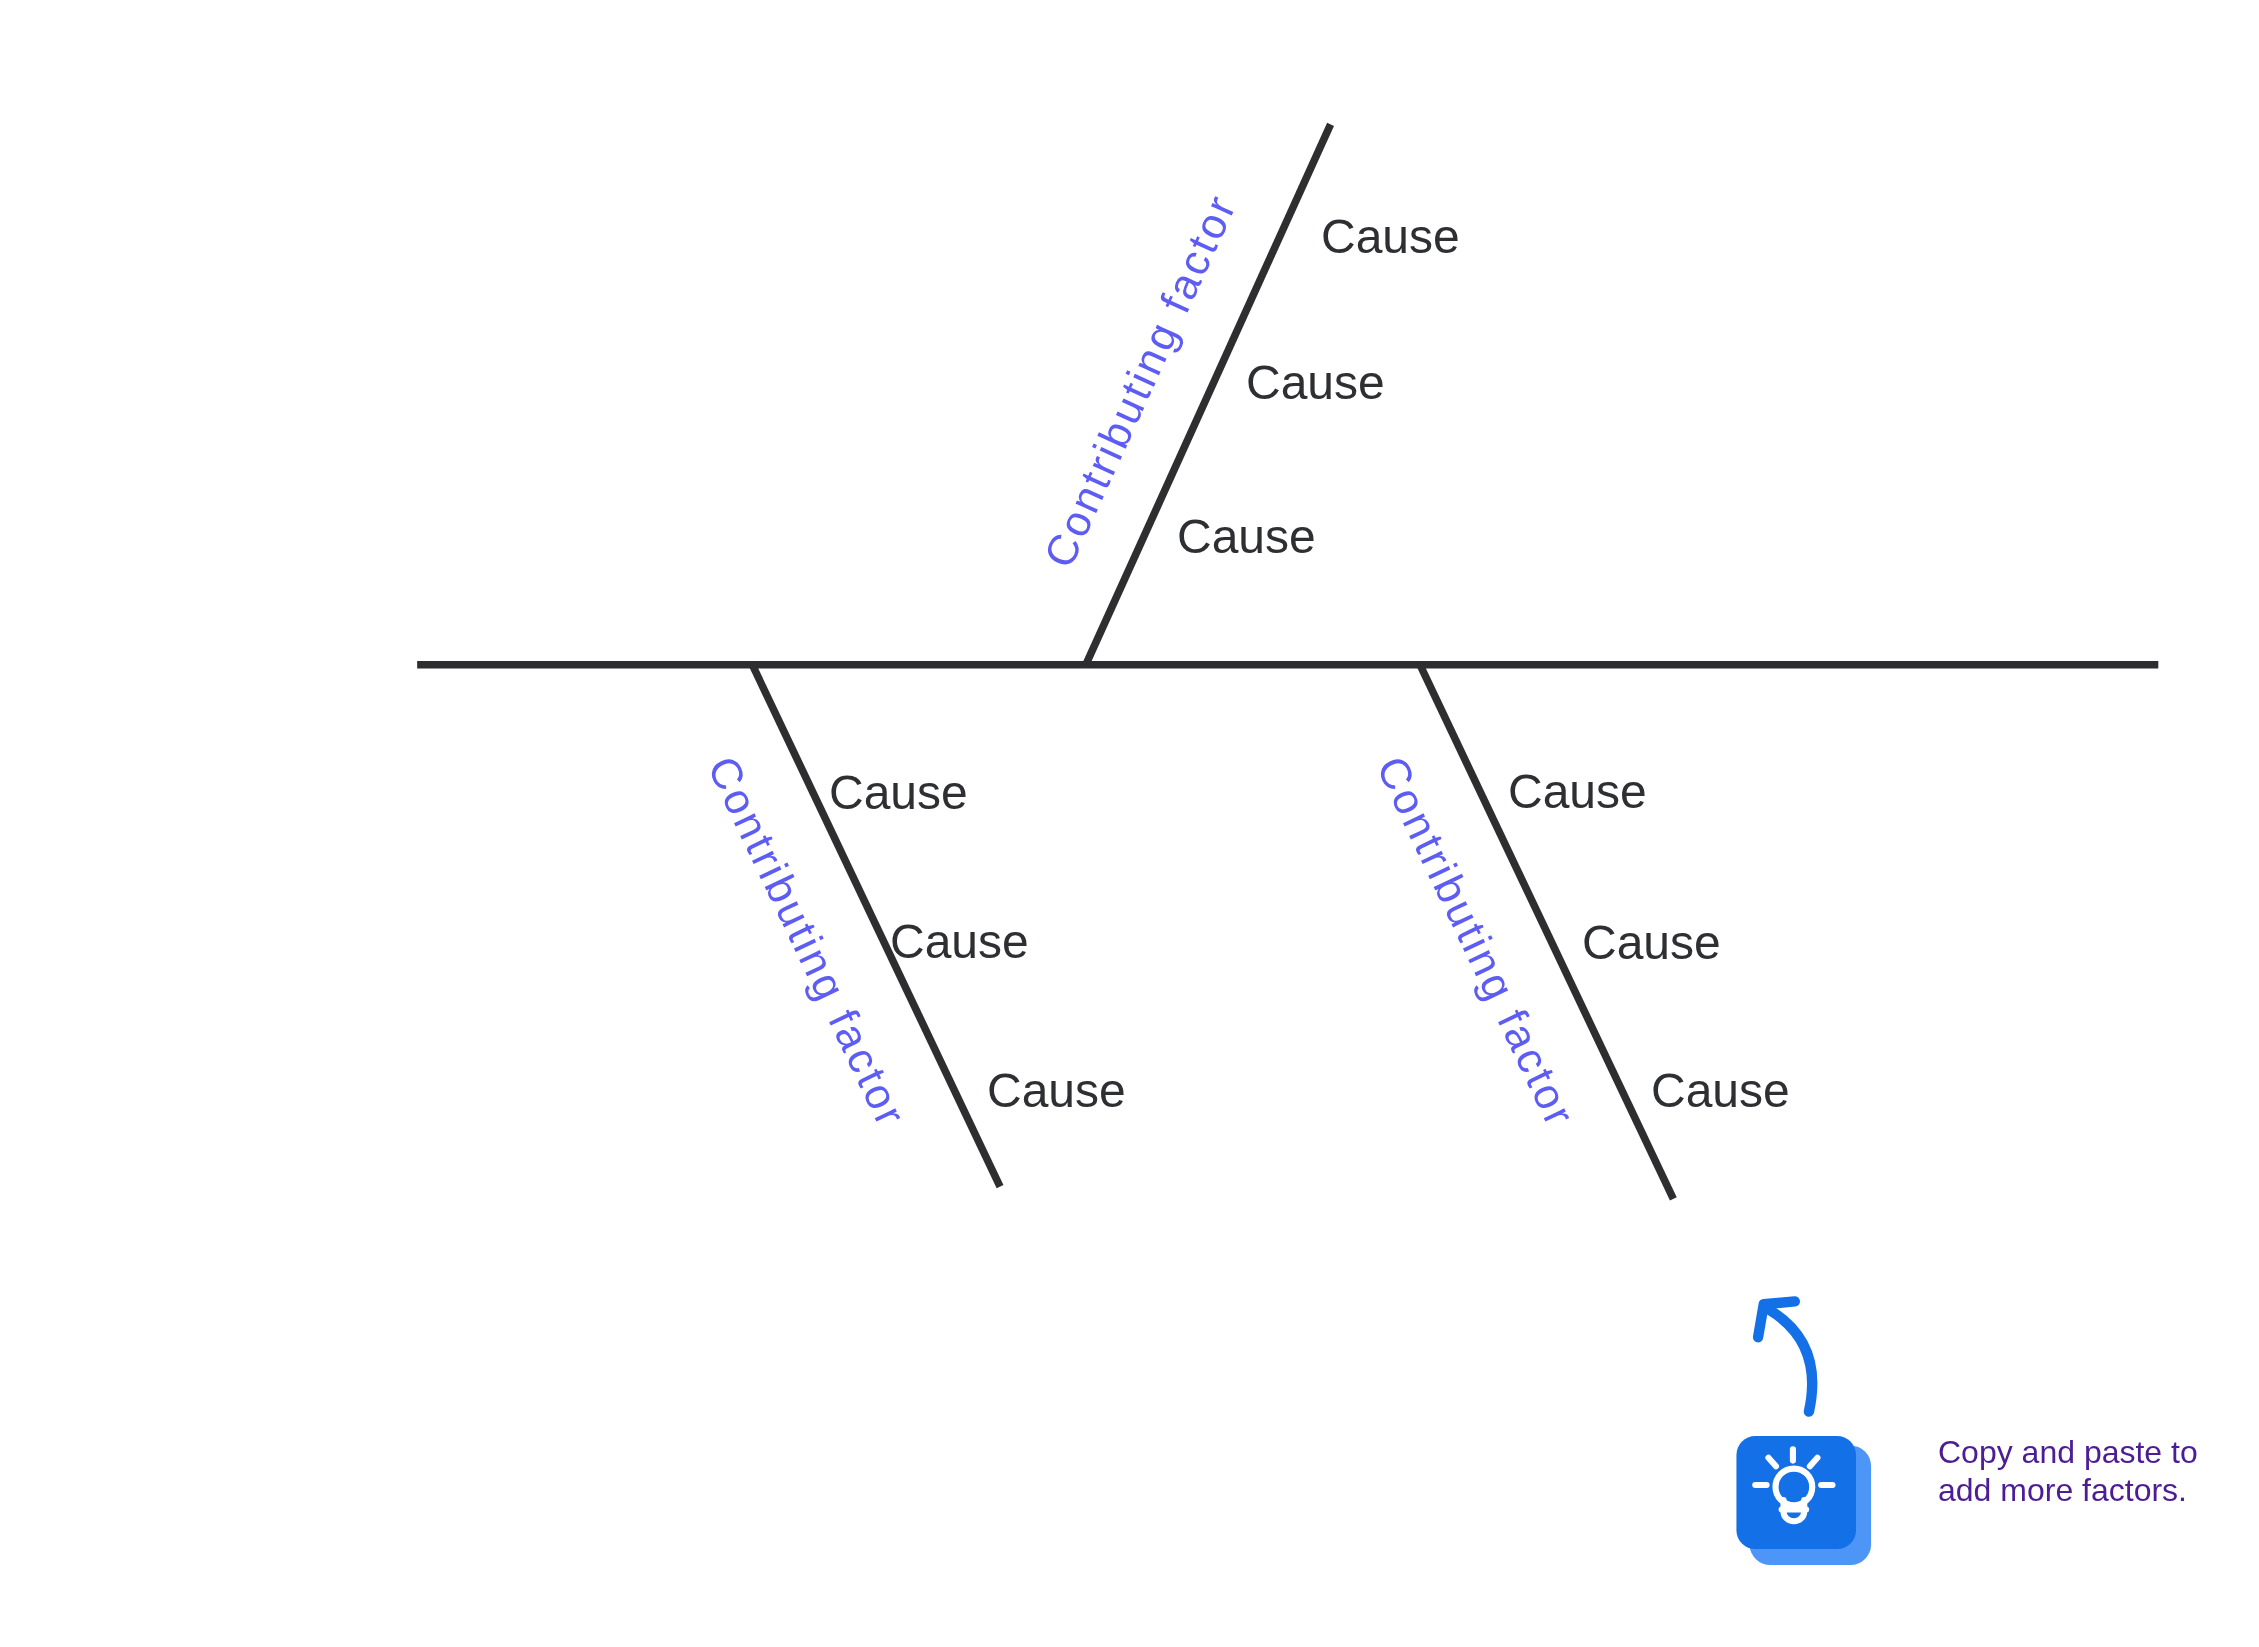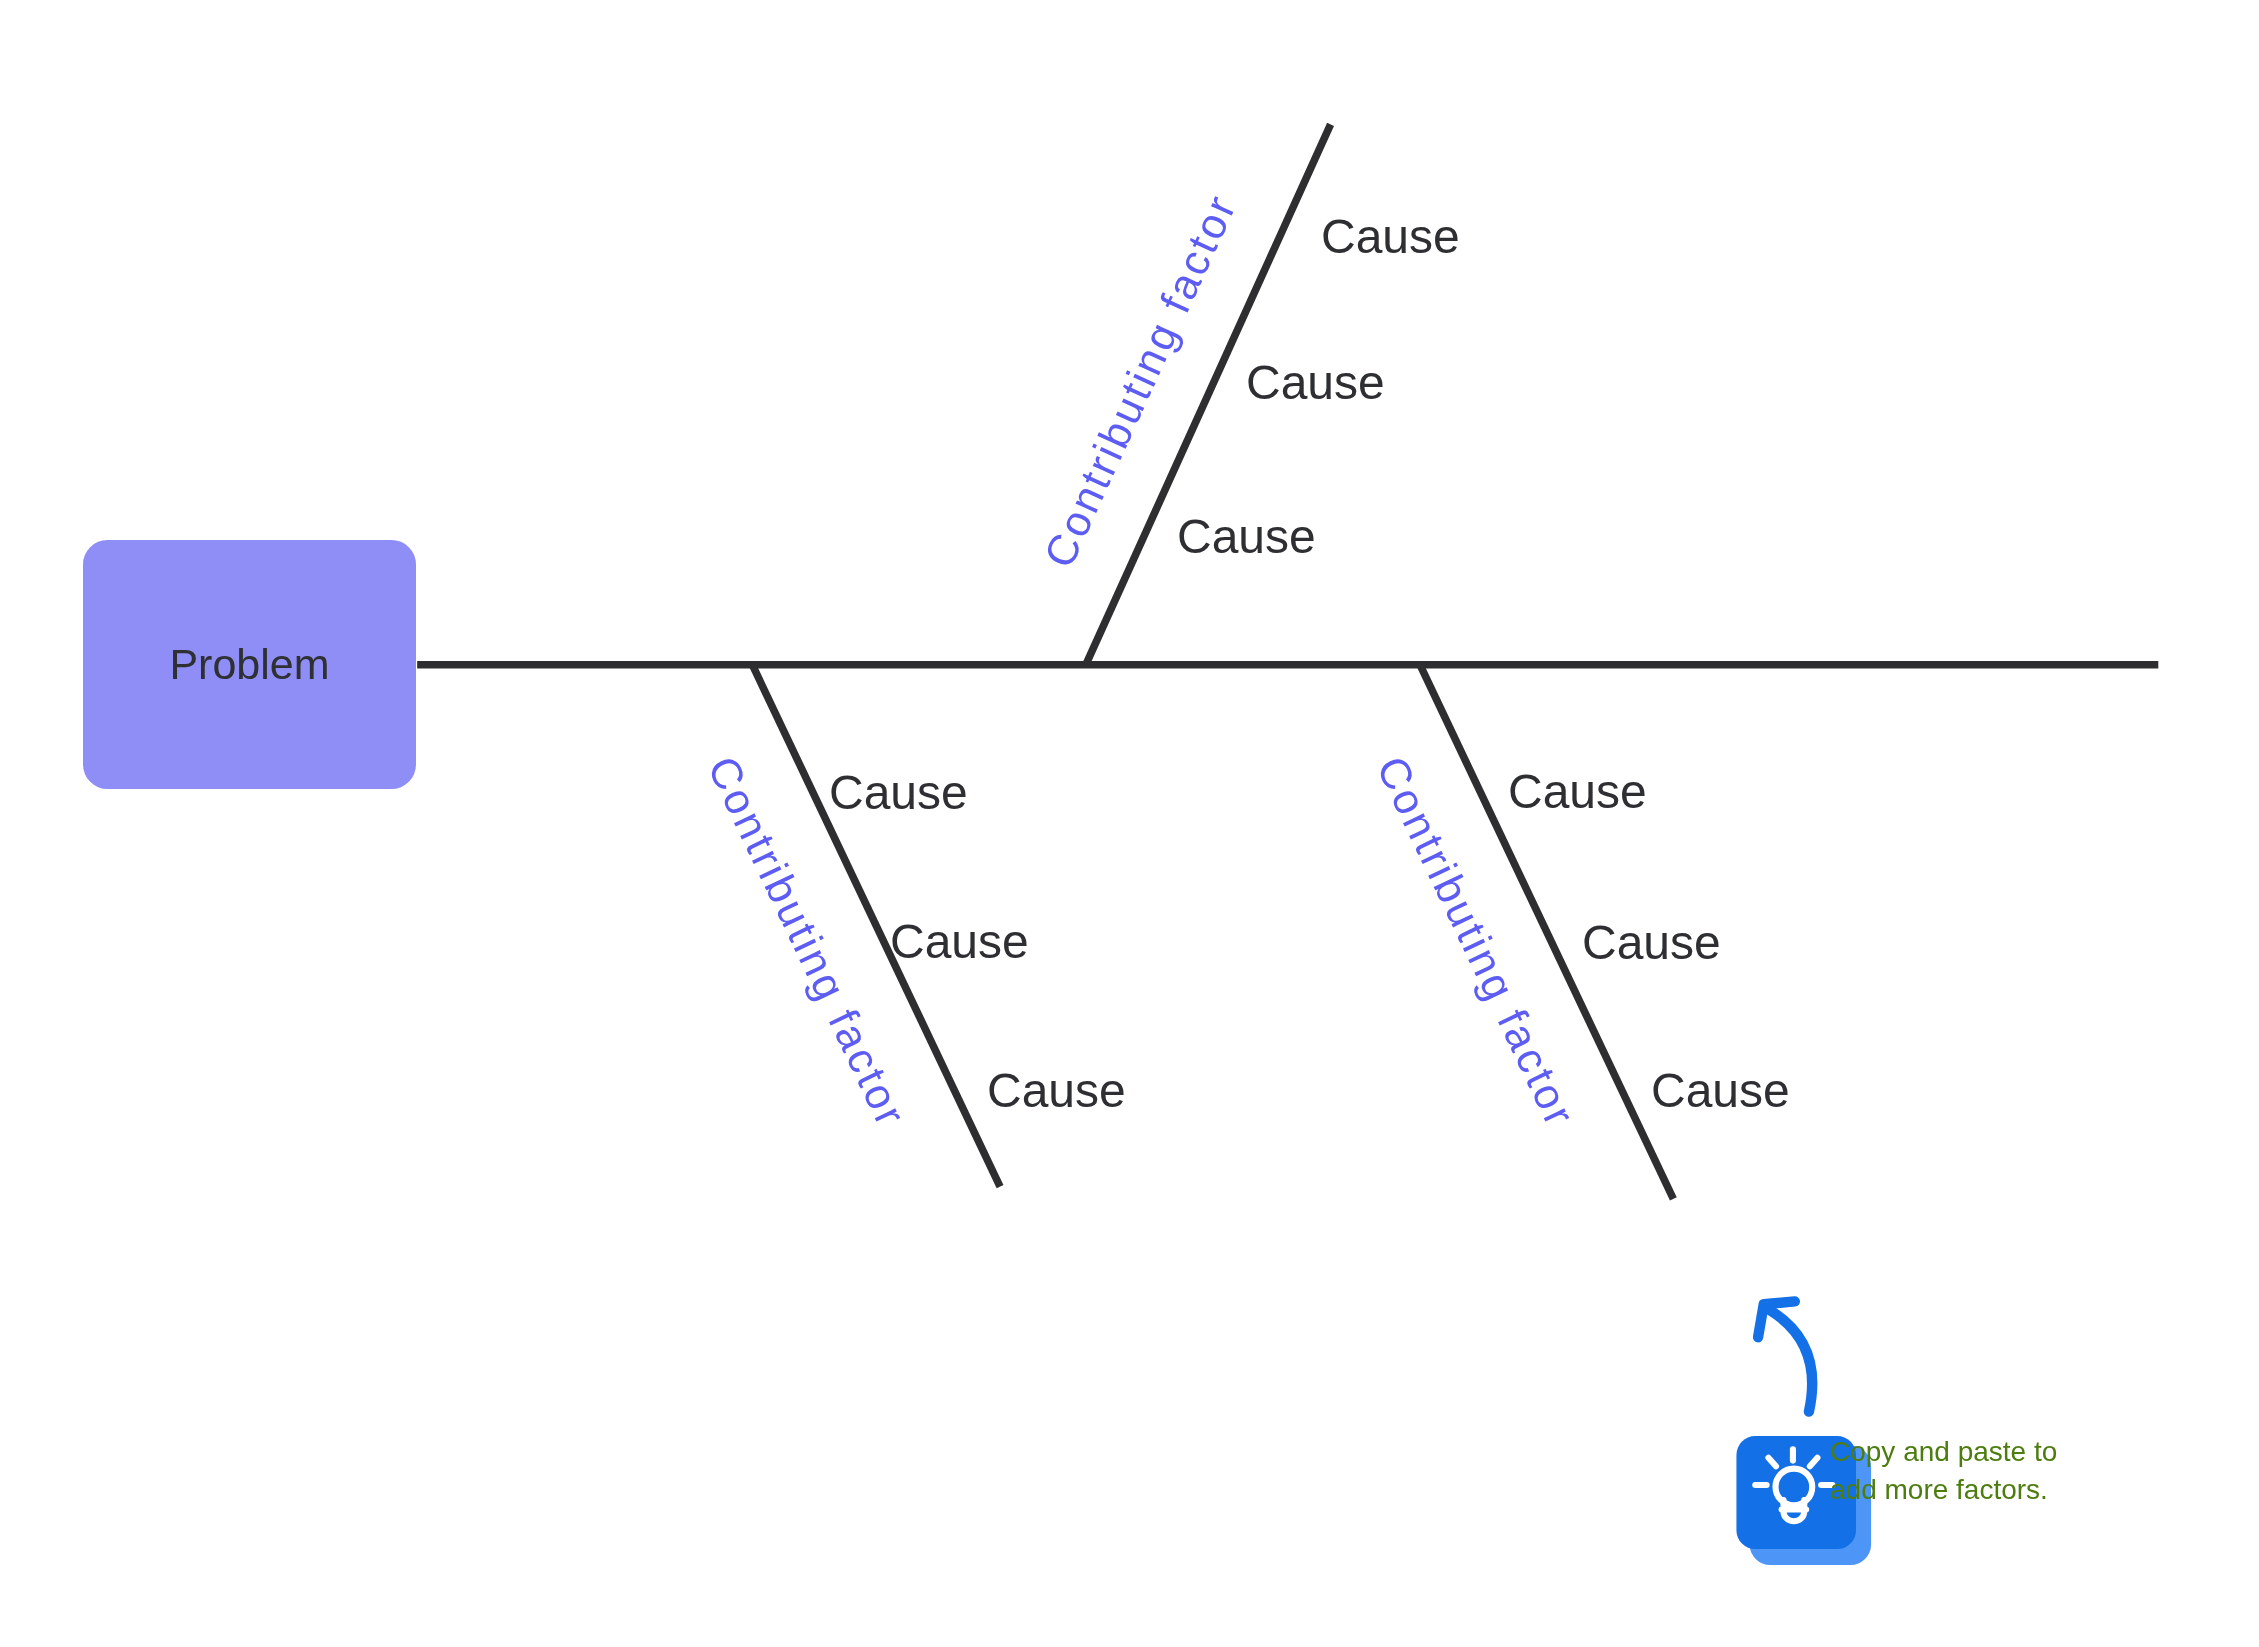--- a/index.html
+++ b/index.html
@@ -46,24 +46,24 @@
   .factor-up {
     transform: rotate(-65.5deg);
     transform-origin: 0 100%;
   }
   .factor-down {
     transform: rotate(64.5deg);
     transform-origin: 0 0;
   }
   .tip-text {
     position: absolute;
-    left: 1830px; top: 1433px;
-    font-size: 28px;
+    left: 1938px; top: 1433px;
+    font-size: 32px;
     line-height: 38px;
-    color: #4d7c0f;
+    color: #4c1d95;
     white-space: pre-line;
   }
 </style>
 </head>
 <body>
 
 <div class="canvas">
 
   <svg class="layer" viewBox="0 0 2400 1750">
 
@@ -89,23 +89,20 @@
         <line x1="1892" y1="1603" x2="1918" y2="1603"></line>
         <line x1="1904" y1="1539" x2="1904" y2="1551"></line>
         <line x1="1878" y1="1548" x2="1886" y2="1557"></line>
         <line x1="1930" y1="1548" x2="1922" y2="1557"></line>
         <line x1="1864" y1="1577" x2="1876" y2="1577"></line>
         <line x1="1934" y1="1577" x2="1946" y2="1577"></line>
       </g>
     </g>
   </svg>
 
-  <div class="problem-node">
-    <span>Problem</span>
-  </div>
 
   <div class="factor-label factor-up" style="left:1079px; top:526px;">Contributing factor</div>
   <div class="cause-label" style="left:1321px; top:219px;">Cause</div>
   <div class="cause-label" style="left:1246px; top:365px;">Cause</div>
   <div class="cause-label" style="left:1177px; top:519px;">Cause</div>
 
   <div class="factor-label factor-down" style="left:742px; top:749px;">Contributing factor</div>
   <div class="cause-label" style="left:829px; top:775px;">Cause</div>
   <div class="cause-label" style="left:890px; top:924px;">Cause</div>
   <div class="cause-label" style="left:987px; top:1073px;">Cause</div>

